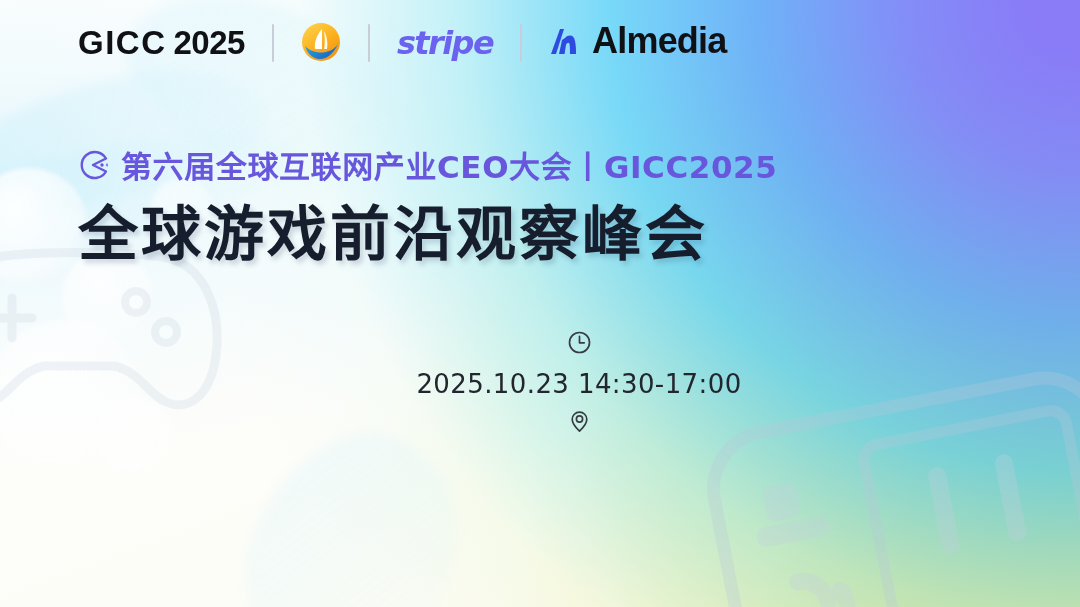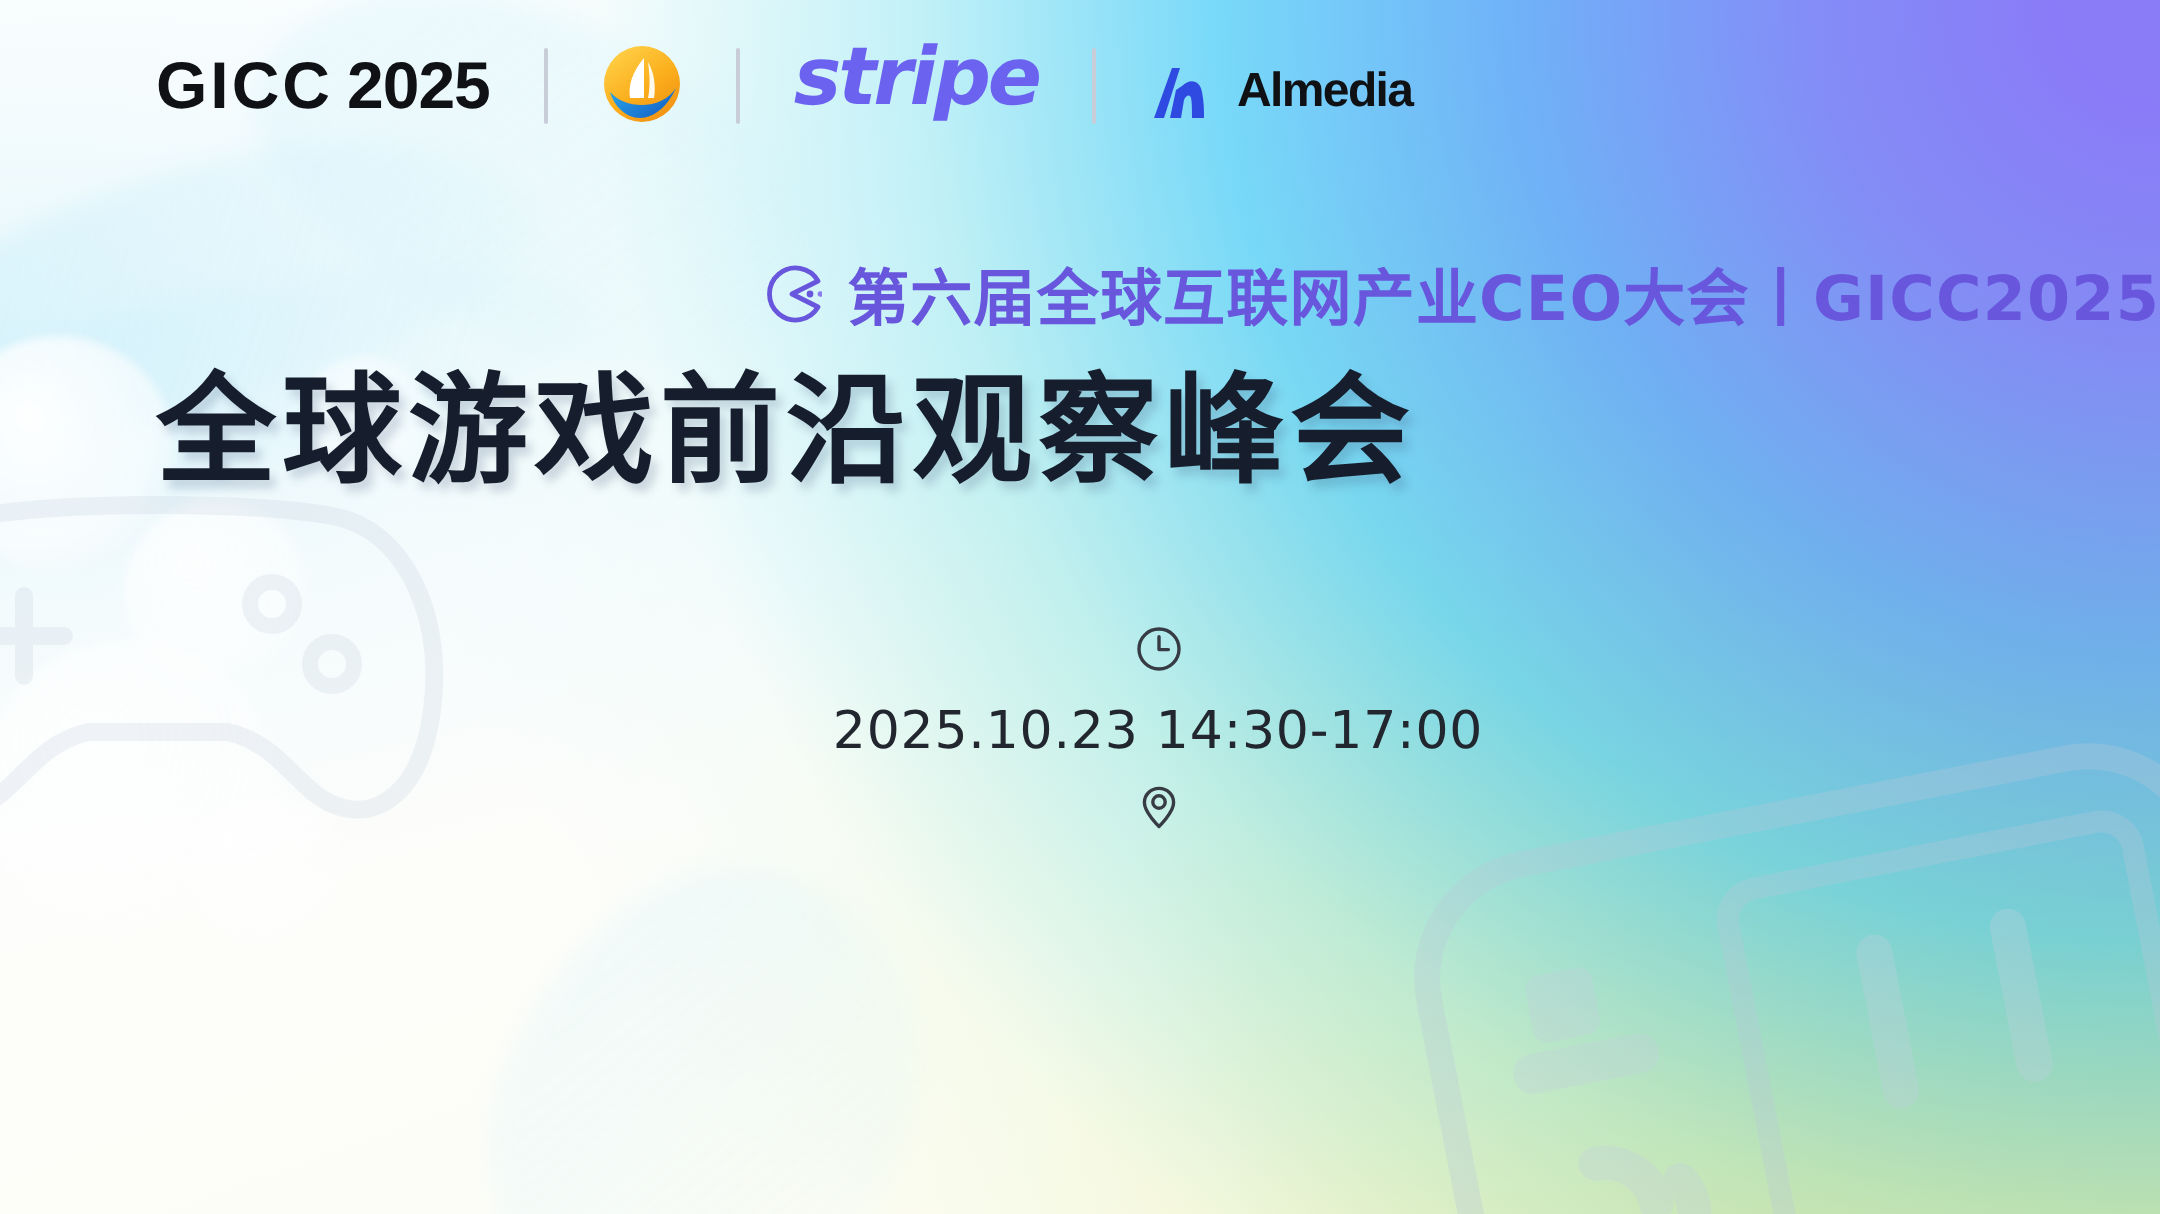--- a/index.html
+++ b/index.html
@@ -152,47 +152,46 @@
     font-size: 31px;
     font-weight: 700;
     color: #16181d;
     font-style: italic;
     letter-spacing: 1px;
     white-space: nowrap;
     font-family: "DejaVu Sans", "Liberation Sans", sans-serif;
   }
 
   .stripe-logo {
-    font-size: 40px;
+    font-size: 32px;
     font-weight: 700;
     color: #6b63f0;
     letter-spacing: -1.6px;
     font-style: italic;
     white-space: nowrap;
     font-family: "DejaVu Sans", "Liberation Sans", sans-serif;
   }
 
   .almedia-mark { width: 36px; height: 32px; flex: none; }
   .almedia-mark svg { width: 100%; height: 100%; display: block; }
   .almedia-text {
     margin-left: 7px;
-    font-size: 24px;
+    font-size: 36px;
     font-weight: 700;
     color: #0f1115;
     letter-spacing: -0.8px;
     white-space: nowrap;
   }
 
   
   .subtitle-row {
     display: flex;
     align-items: center;
-    margin-top: 62px;
+    margin-top: 80px;
     gap: 13px;
-    justify-content: flex-end;
   }
   .pac-icon { width: 30px; height: 30px; flex: none; }
   .pac-icon svg { width: 100%; height: 100%; display: block; }
   .subtitle {
     font-size: 31px;
     font-weight: 700;
     color: #6857dd;
     letter-spacing: 0.6px;
     white-space: nowrap;
     font-family: "DejaVu Sans", "Liberation Sans", sans-serif;

